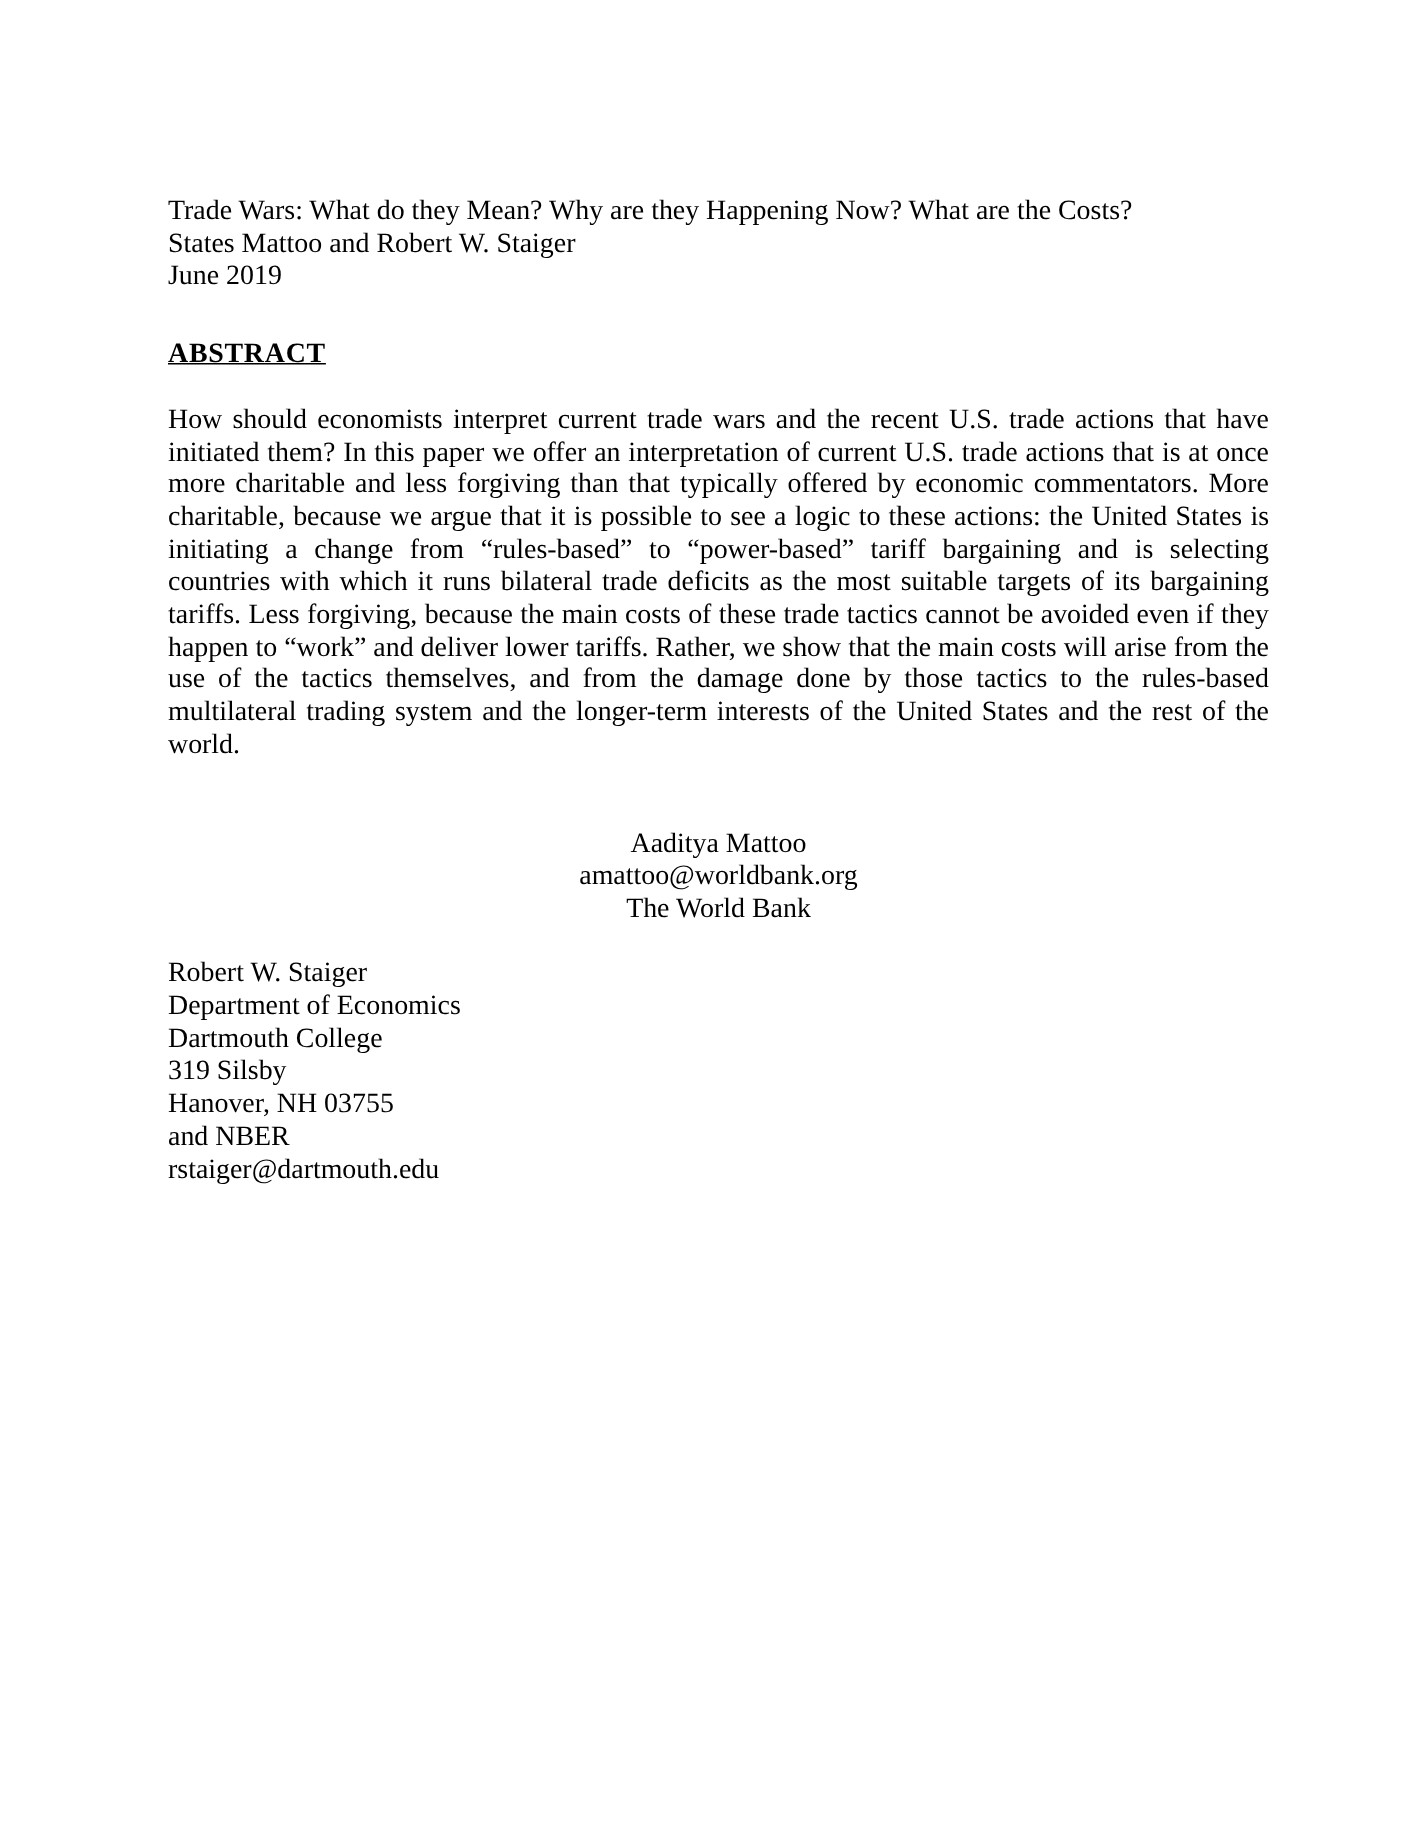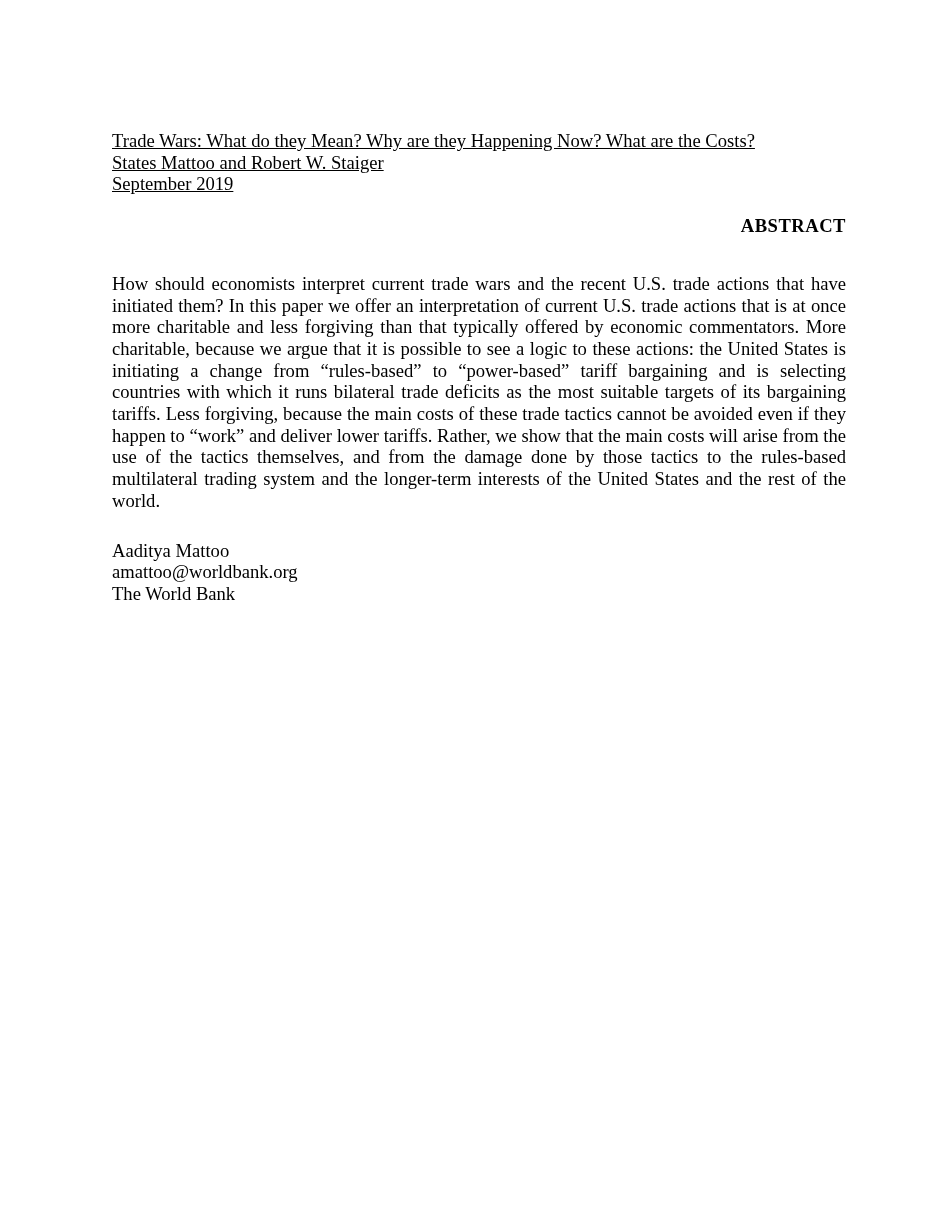--- a/index.html
+++ b/index.html
@@ -19,60 +19,70 @@
   .content {
     position: absolute;
     left: 112px;
     top: 130px;
     width: 734px;
     font-size: 18.6px;
     line-height: 21.7px;
   }
   .header-block div {
     white-space: nowrap;
-    text-decoration: underline;
   }
   .abstract-heading {
-    margin-top: 20px;
-    text-align: right;
+    margin-top: 30px;
+    text-align: left;
     font-weight: bold;
+    text-decoration: underline;
     letter-spacing: 0.5px;
   }
   .abstract-body {
-    margin-top: 36px;
+    margin-top: 22px;
     text-align: justify;
     text-justify: inter-word;
   }
   .contact-block-1 {
-    margin-top: 28px;
+    margin-top: 44px;
+    text-align: center;
   }
   .contact-block-2 {
     margin-top: 21.7px;
   }
   .contact-block-1 div, .contact-block-2 div {
     white-space: nowrap;
   }
 </style>
 </head>
 <body>
 
 <div class="page">
   <div class="content">
 
     <div class="header-block">
       <div>Trade Wars: What do they Mean? Why are they Happening Now? What are the Costs?</div>
       <div>States Mattoo and Robert W. Staiger</div>
-      <div>September 2019</div>
+      <div>June 2019</div>
     </div>
 
     <div class="abstract-heading">ABSTRACT</div>
 
     <div class="abstract-body">How should economists interpret current trade wars and the recent U.S. trade actions that have initiated them? In this paper we offer an interpretation of current U.S. trade actions that is at once more charitable and less forgiving than that typically offered by economic commentators. More charitable, because we argue that it is possible to see a logic to these actions: the United States is initiating a change from “rules-based” to “power-based” tariff bargaining and is selecting countries with which it runs bilateral trade deficits as the most suitable targets of its bargaining tariffs. Less forgiving, because the main costs of these trade tactics cannot be avoided even if they happen to “work” and deliver lower tariffs. Rather, we show that the main costs will arise from the use of the tactics themselves, and from the damage done by those tactics to the rules-based multilateral trading system and the longer-term interests of the United States and the rest of the world.</div>
 
     <div class="contact-block-1">
       <div>Aaditya Mattoo</div>
       <div>amattoo@worldbank.org</div>
       <div>The World Bank</div>
     </div>
 
+    <div class="contact-block-2">
+      <div>Robert W. Staiger</div>
+      <div>Department of Economics</div>
+      <div>Dartmouth College</div>
+      <div>319 Silsby</div>
+      <div>Hanover, NH 03755</div>
+      <div>and NBER</div>
+      <div>rstaiger@dartmouth.edu</div>
+    </div>
 
   </div>
 </div>
 
 </body></html>

